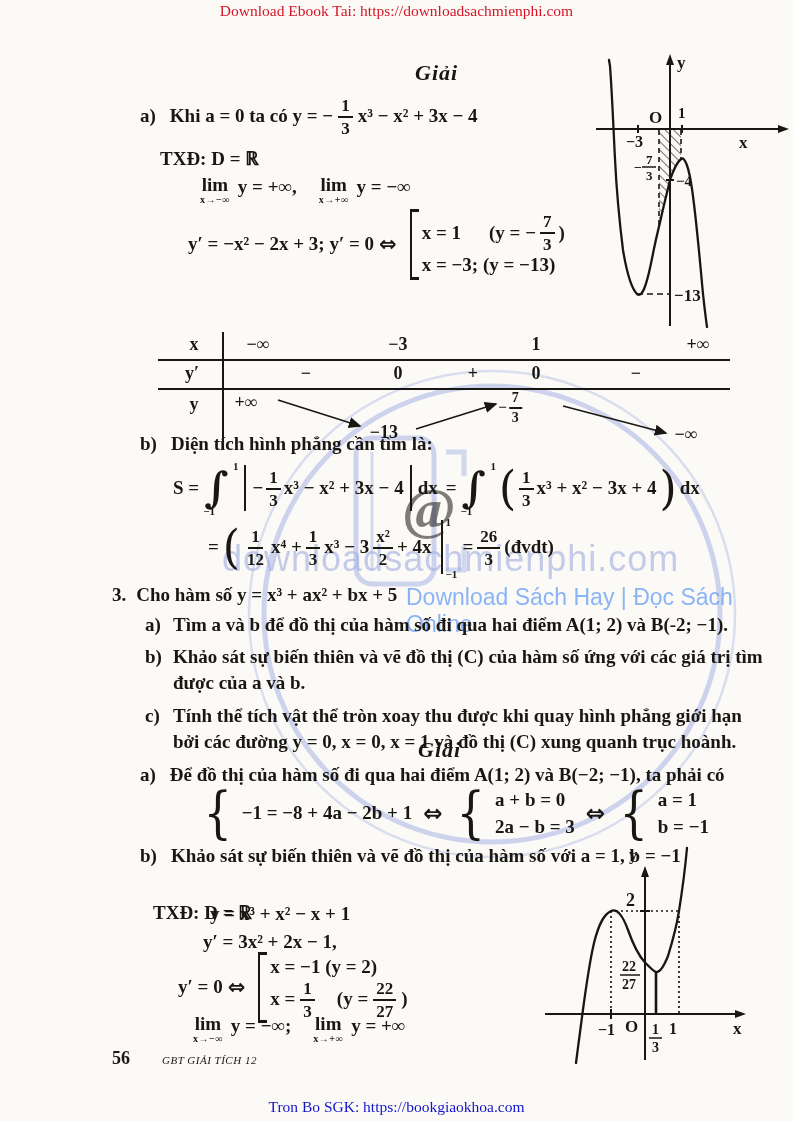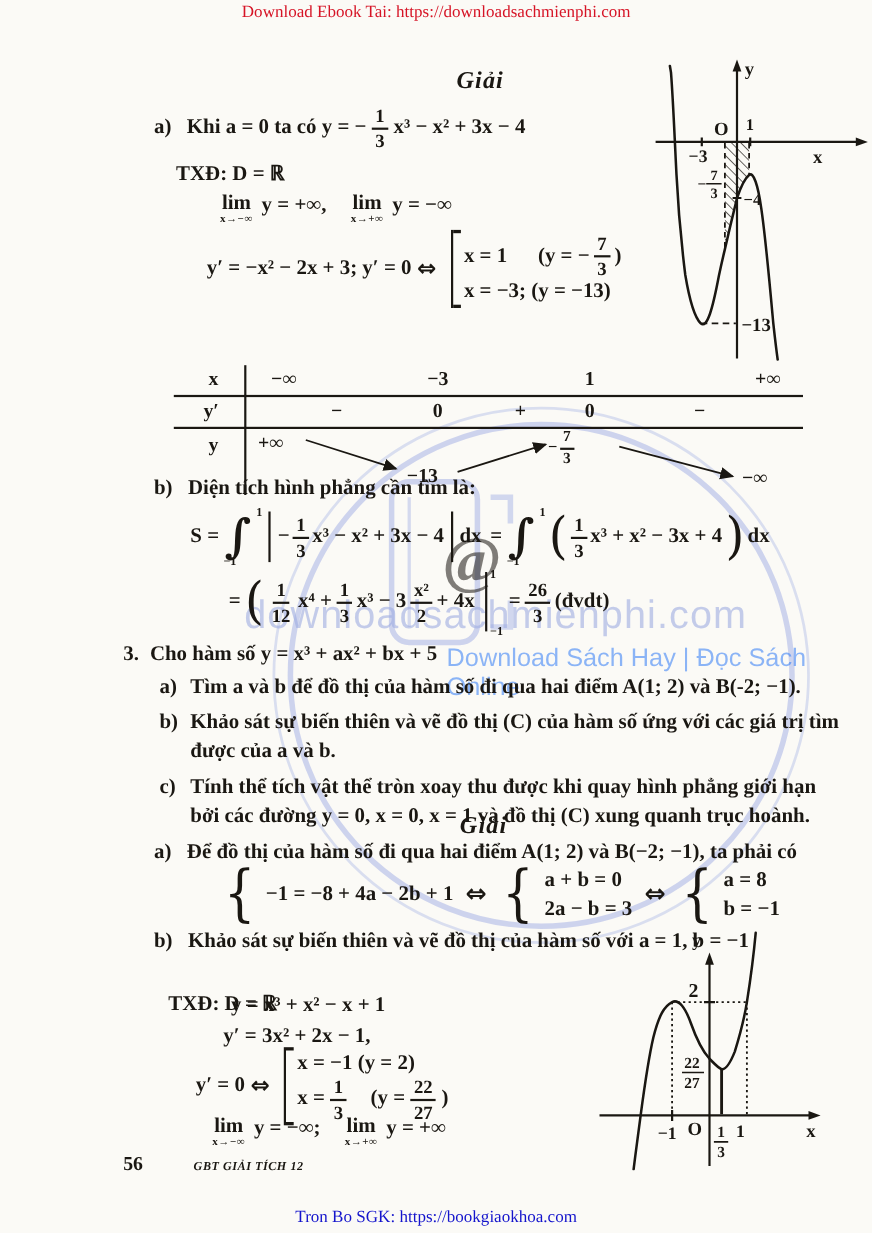--- a/index.html
+++ b/index.html
@@ -40,21 +40,21 @@
   .p3item{position:relative;padding-left:28px;margin-top:6px;font-weight:bold;font-size:19px;line-height:1.38;}
   .p3item .ilbl{position:absolute;left:0;top:0;}
   
   .vtable{width:572px;height:118px;}
   .vt-vline{position:absolute;left:64px;top:0;bottom:0;border-left:2px solid #1a1712;}
   .vt-h1{position:absolute;left:0;right:0;top:27px;border-top:2px solid #1a1712;}
   .vt-h2{position:absolute;left:0;right:0;top:56px;border-top:2px solid #1a1712;}
   .vt-cell{position:absolute;font-weight:bold;font-size:18px;transform:translateX(-50%);white-space:nowrap;}
   .smallfrac{display:inline-flex;align-items:center;gap:2px;font-size:15px;font-weight:bold;}
   .pageno{font-size:18px;font-weight:bold;}
-  .series{font-size:11px;font-weight:bold;font-style:italic;letter-spacing:.5px;margin-left:46px;}
+  .series{font-size:11px;font-weight:normal;font-style:italic;letter-spacing:.5px;margin-left:32px;}
   svg text{font-family:"Liberation Serif","DejaVu Serif",serif;font-weight:bold;fill:#1a1712;}
 </style>
 </head>
 <body>
 
 <div class="page">
 
   <div class="abs wm" style="left:0;top:0;width:793px;height:1121px;">
     <svg width="793" height="1121">
       <circle cx="492" cy="614" r="228" fill="none" stroke="#a7b3e6" stroke-width="5" opacity="0.55"></circle>
@@ -292,21 +292,21 @@
     </div>
     <span class="iff">⇔</span>
     <span class="brace">{</span>
     <div class="syscol">
       <span class="txt">a + b = 0</span>
       <span class="txt">2a − b = 3</span>
     </div>
     <span class="iff">⇔</span>
     <span class="brace">{</span>
     <div class="syscol">
-      <span class="txt">a = 8</span>
+      <span class="txt">a = 1</span>
       <span class="txt">b = −1</span>
     </div>
   </div>
 
   <div class="abs z1 math" style="left:140px;top:845px;">
     <span>b)</span>
     <span style="width:4px;"></span>
     <span>Khảo sát sự biến thiên và vẽ đồ thị của hàm số với a = 1, b = −1</span>
   </div>
 

